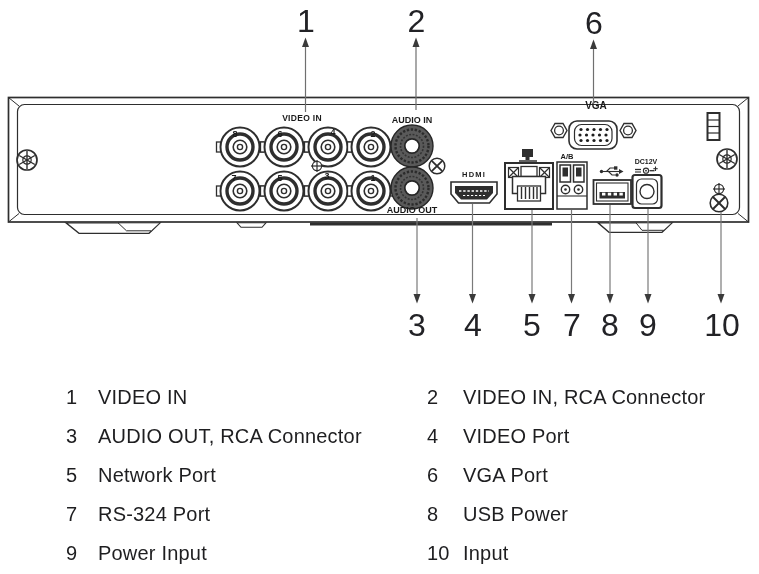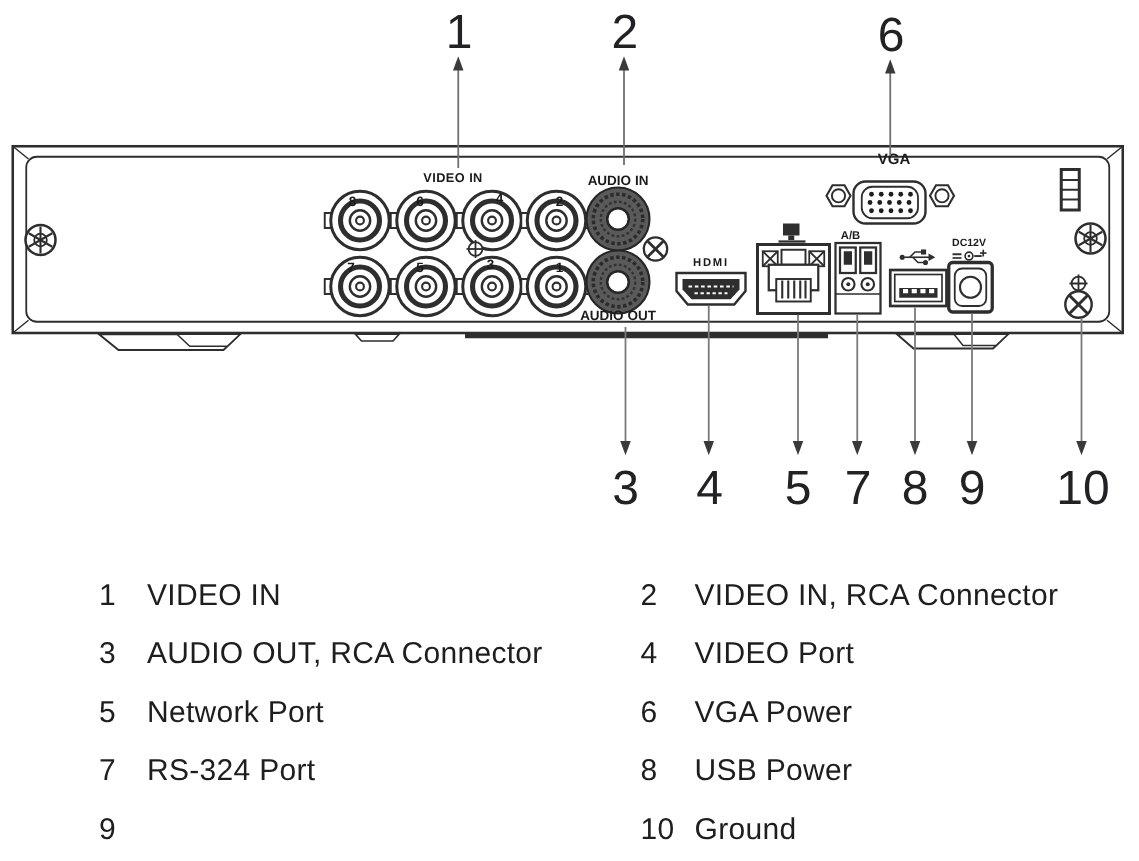--- a/index.html
+++ b/index.html
@@ -306,32 +306,33 @@
   <div class="legend-item">
     <span class="legend-num">4</span>
     <span class="legend-label">VIDEO Port</span>
   </div>
   <div class="legend-item">
     <span class="legend-num">5</span>
     <span class="legend-label">Network Port</span>
   </div>
   <div class="legend-item">
     <span class="legend-num">6</span>
-    <span class="legend-label">VGA Power</span>
+    <span class="legend-label">VGA Port</span>
   </div>
   <div class="legend-item">
     <span class="legend-num">7</span>
     <span class="legend-label">RS-324 Port</span>
   </div>
   <div class="legend-item">
     <span class="legend-num">8</span>
     <span class="legend-label">USB Power</span>
   </div>
   <div class="legend-item">
     <span class="legend-num">9</span>
+    <span class="legend-label">Power Input</span>
   </div>
   <div class="legend-item">
     <span class="legend-num">10</span>
-    <span class="legend-label">Ground</span>
+    <span class="legend-label">Input</span>
   </div>
 </div>
 
 </div>
 
 </body></html>

